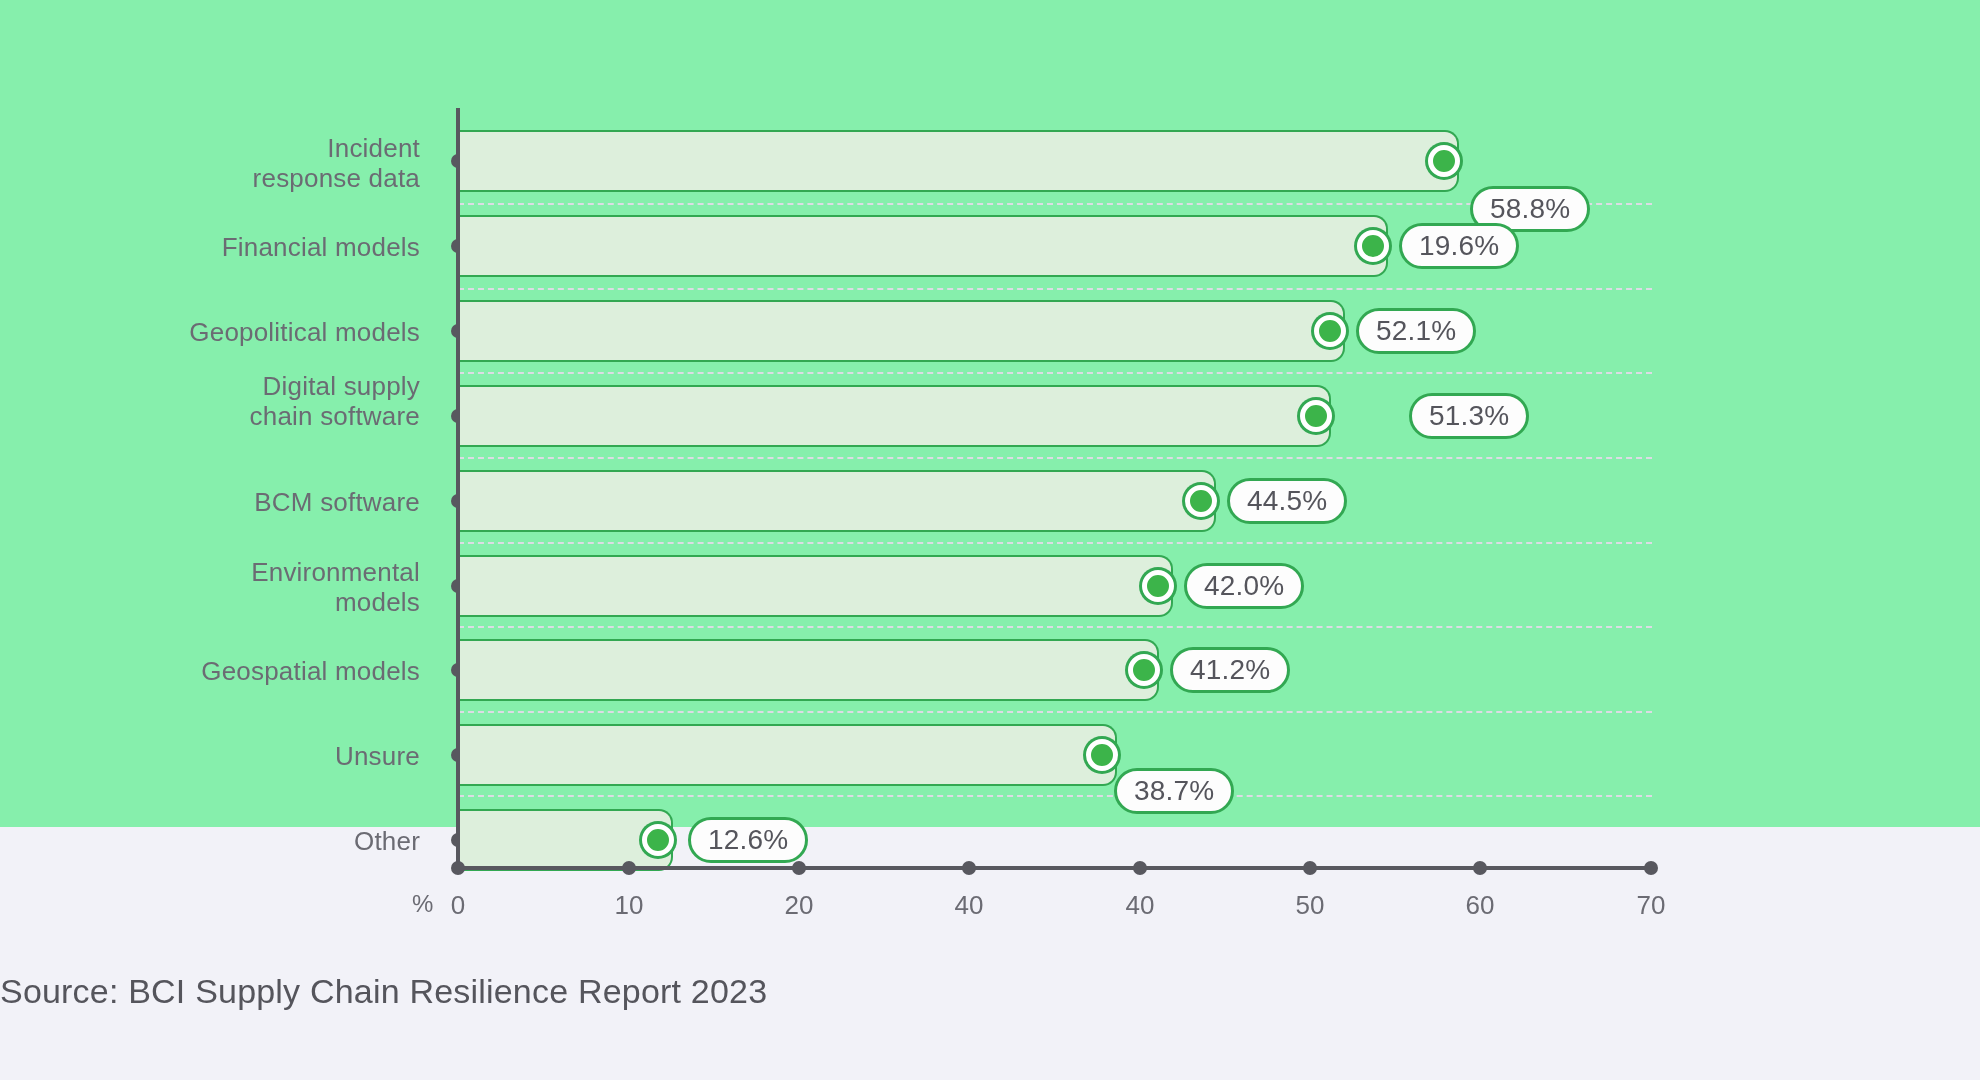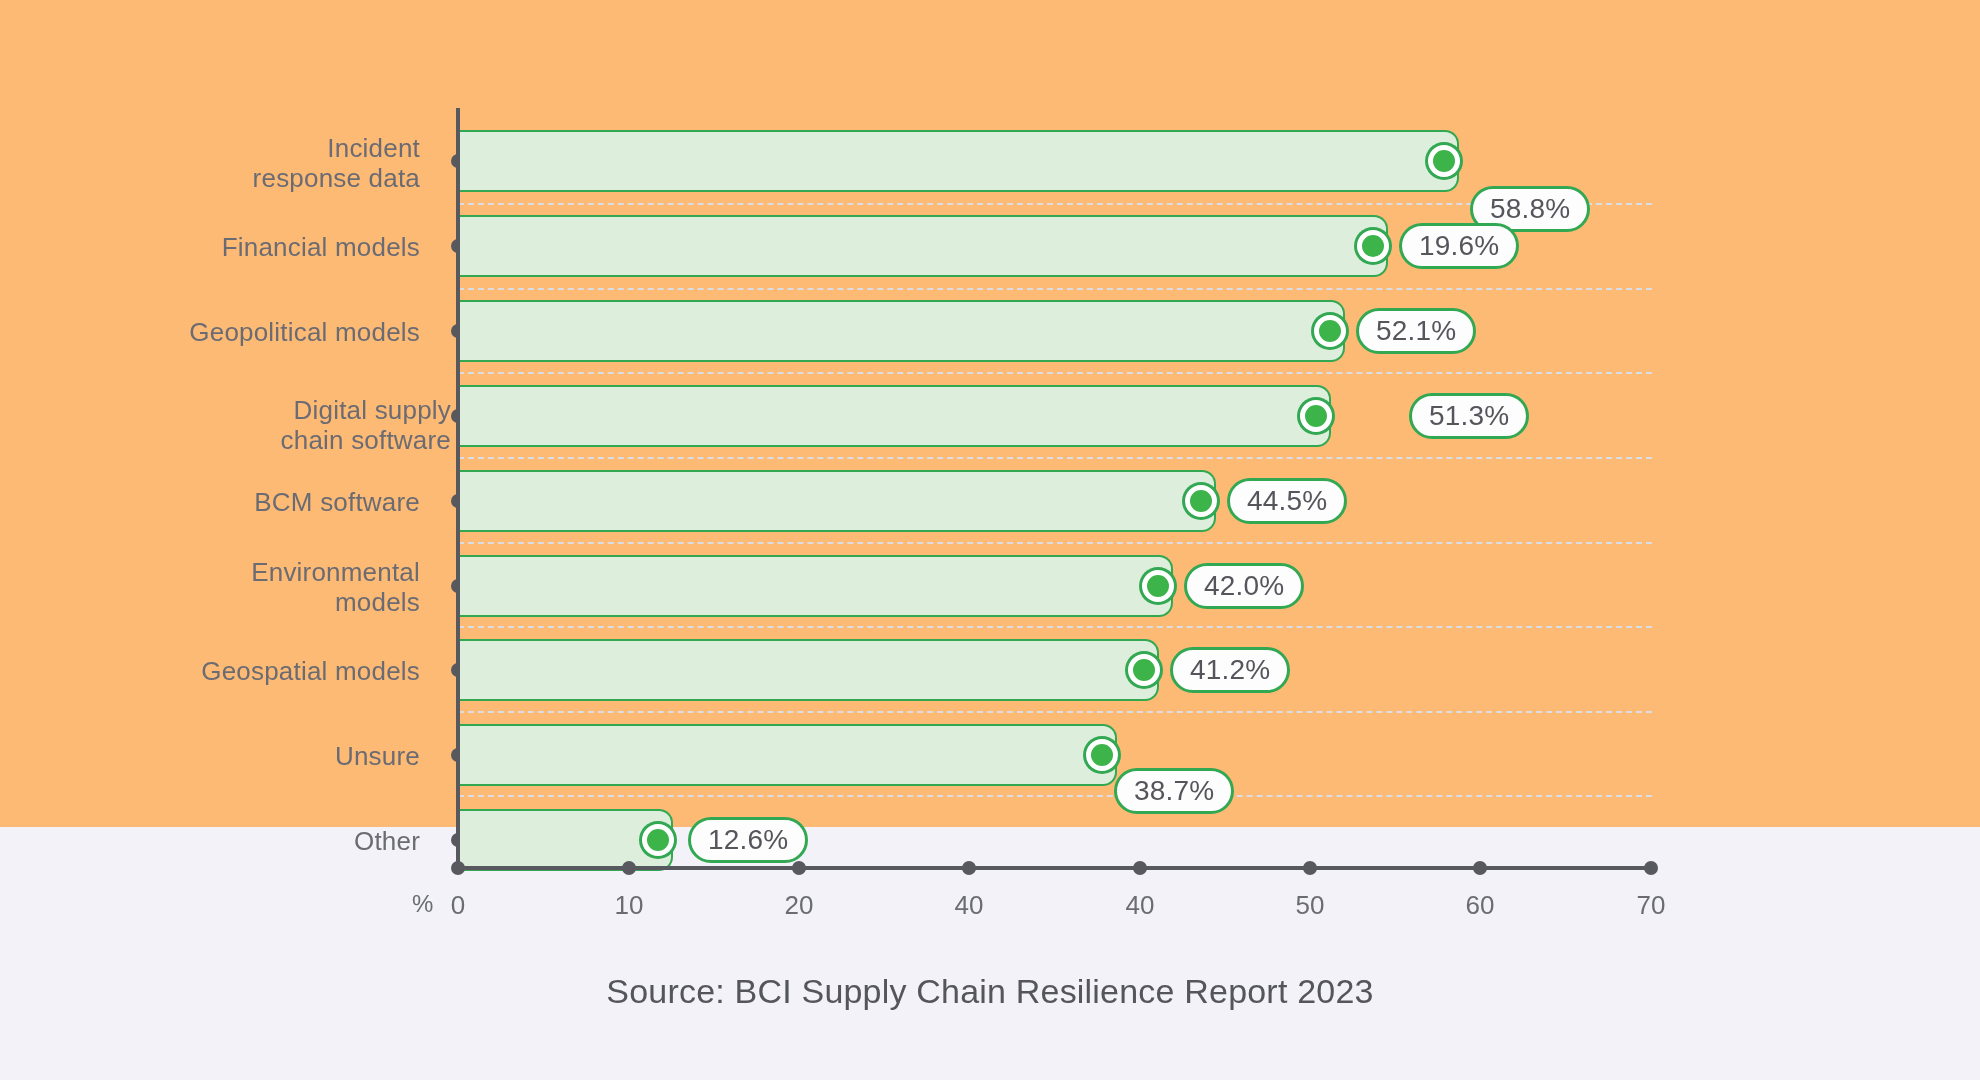--- a/index.html
+++ b/index.html
@@ -11,21 +11,21 @@
     width: 1980px;
     height: 1080px;
     font-family: "Liberation Sans", sans-serif;
     overflow: hidden;
   }
 
   #chart-root {
     position: relative;
     width: 1980px;
     height: 827px;
-    background: #fdba74;
+    background: #86efac;
   }
 
   
 
   .plot {
     position: absolute;
     left: 0;
     top: 0;
     width: 1980px;
     height: 1080px;
@@ -144,21 +144,20 @@
     top: 890px;
     color: #6b6b73;
     font-size: 24px;
   }
 
   .source-caption {
     position: absolute;
     left: 0;
     top: 972px;
     width: 1980px;
-    text-align: center;
     color: #55555c;
     font-size: 34px;
     letter-spacing: 0.2px;
   }
 </style>
 </head>
 <body>
 
 <div id="chart-root">
 
@@ -204,21 +203,21 @@
       </div>
       <div class="axis-dot" style="left:451px; top:324px;"></div>
       <div class="bar" style="left:458px; top:300px; width:887px;"></div>
       <div class="bar-marker" style="left:1314px; top:315px;"></div>
       <div class="value-pill" style="left:1356px; top:308px;">
         <span>52.1%</span>
       </div>
     </div>
 
     <div class="bar-row" style="top:0;">
-      <div class="cat-label" style="left:0px; top:395px;padding-left:31px;">
+      <div class="cat-label" style="left:0px; top:371px;">
         <div>Digital supply</div>
         <div>chain software</div>
       </div>
       <div class="axis-dot" style="left:451px; top:409px;"></div>
       <div class="bar" style="left:458px; top:385px; width:873px;"></div>
       <div class="bar-marker" style="left:1300px; top:400px;"></div>
       <div class="value-pill" style="left:1409px; top:393px;">
         <span>51.3%</span>
       </div>
     </div>

